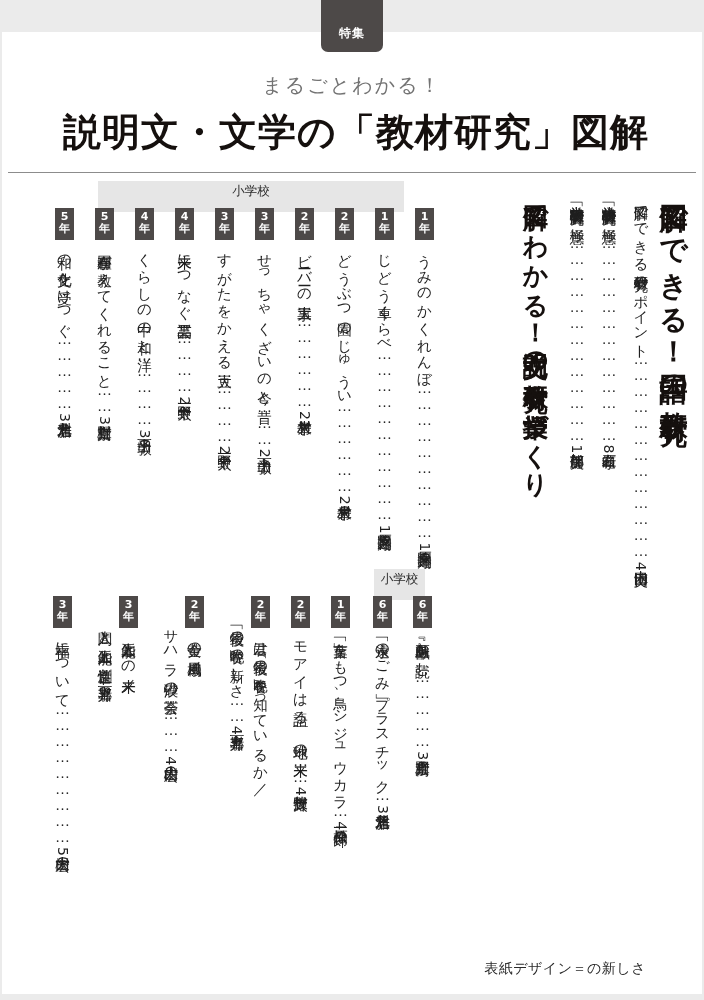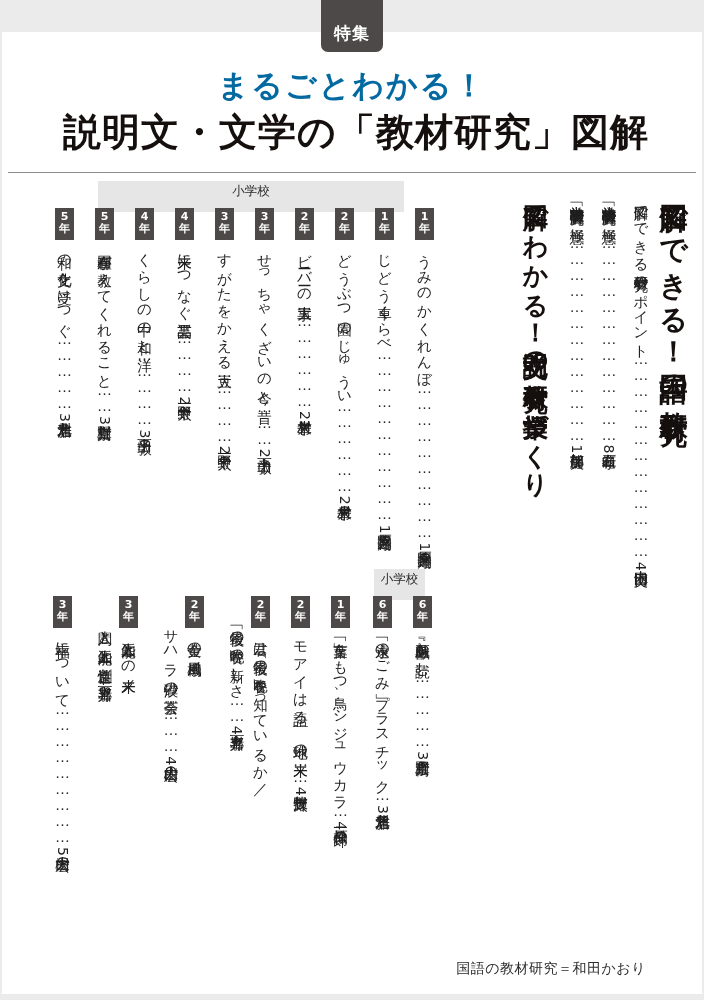--- a/index.html
+++ b/index.html
@@ -52,41 +52,41 @@
     position: absolute;
     top: 0;
     left: 50%;
     transform: translateX(-50%);
     width: 62px;
     height: 52px;
     background: #4d4948;
     border-radius: 0 0 7px 7px;
     color: #ffffff;
     font-family: "DejaVu Sans", "Liberation Sans", sans-serif;
-    font-size: 17px;
+    font-size: 12px;
     font-weight: bold;
     line-height: 66px;
     text-align: center;
     letter-spacing: 1px;
   }
 
   .title-block {
     position: absolute;
     top: 64px;
     left: 0;
     width: 704px;
     text-align: center;
   }
   .title-line1 {
     font-family: "DejaVu Sans", "Liberation Sans", sans-serif;
-    font-size: 31px;
-    font-weight: bold;
+    font-size: 20px;
+    font-weight: normal;
     letter-spacing: 2px;
     line-height: 42px;
-    color: #0369a1;
+    color: #737373;
   }
   .title-line2 {
     font-family: "DejaVu Sans", "Liberation Sans", sans-serif;
     font-size: 38px;
     font-weight: bold;
     letter-spacing: 1px;
     line-height: 52px;
     color: #15100e;
     padding-left: 8px;
   }
@@ -291,15 +291,15 @@
     <span class="grade"><span class="num">3</span><span class="yr">年</span></span><span>人工知能との未来／</span>
   </div>
   <div class="toc-col" style="top:620px; right:592px; height:316px;">
     <span>人間と人工知能と創造性</span><span class="dots">…</span><span>岩下嘉邦</span><span class="page">48</span>
   </div>
 
   <div class="toc-col" style="top:596px; right:632px; height:340px;">
     <span class="grade"><span class="num">3</span><span class="yr">年</span></span><span>幸福について</span><span class="dots">………………………</span><span>大山宏樹</span><span class="page">50</span>
   </div>
 
-  <div class="footer-credit">国語の教材研究＝和田かおり</div>
+  <div class="footer-credit">表紙デザイン＝の新しさ</div>
 
 </div>
 
 </body></html>

